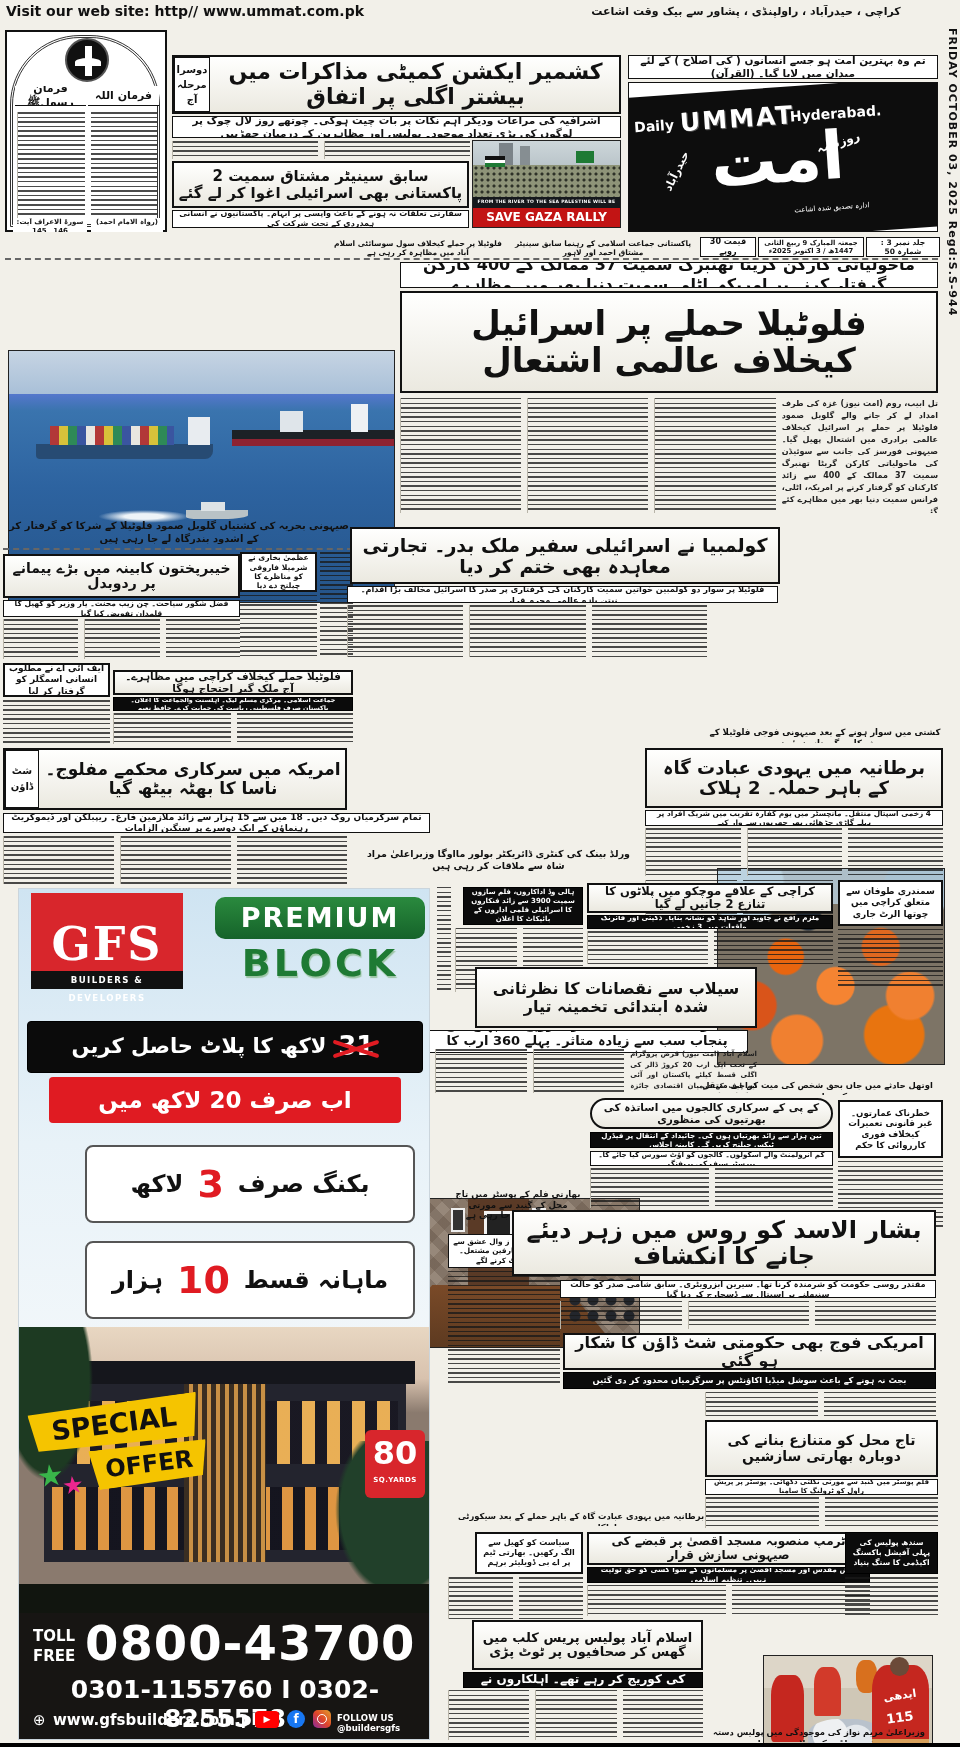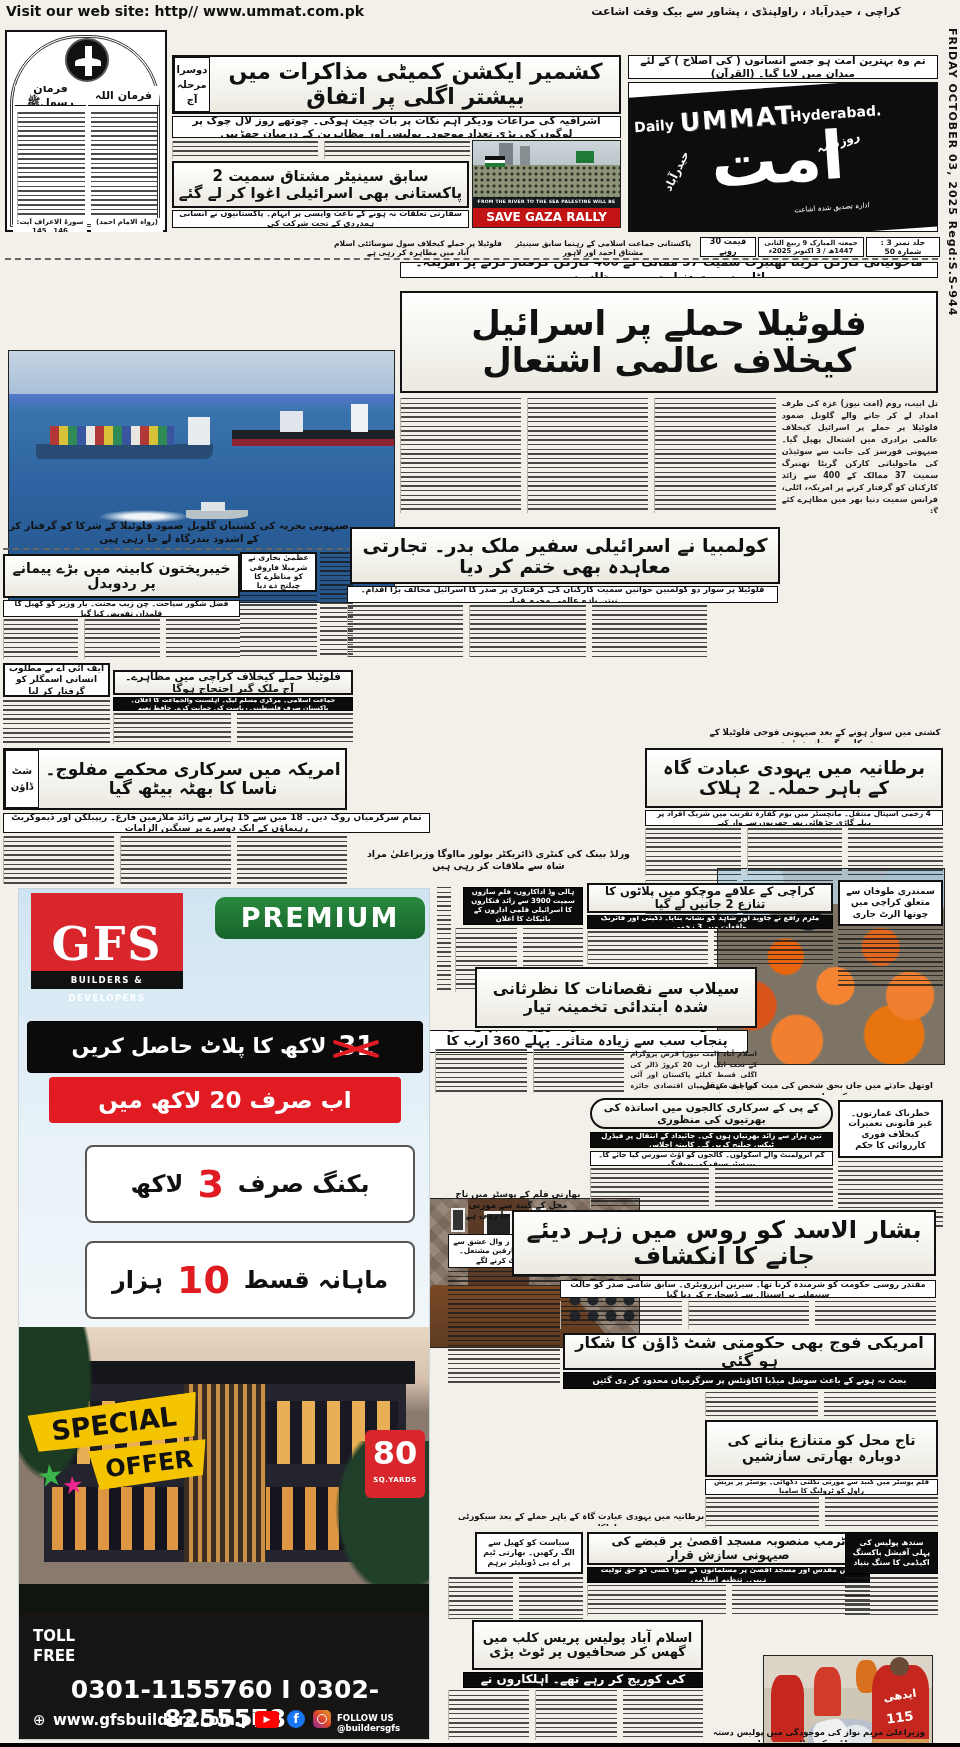--- a/index.html
+++ b/index.html
@@ -108,21 +108,21 @@
     <div class="a" style="left:70%;top:-22%;width:10%;height:80%;background:#eef1f4"></div>
   </div>
   <div class="a" style="left:42%;top:60%;width:20%;height:7%">
     <div class="a" style="left:20%;bottom:0;width:80%;height:55%;background:#b9c2c6;border-radius:0 0 40% 20%"></div>
     <div class="a" style="left:40%;top:0;width:30%;height:55%;background:#dde3e6"></div>
     <div class="a" style="left:-95%;bottom:-20%;width:120%;height:70%;background:radial-gradient(ellipse,#eef4f8 30%,rgba(238,244,248,0) 70%)"></div>
   </div>
 </div>
 <div class="a cap" style="left:5px;top:520px;width:348px;height:24px;font-size:10px">صیہونی بحریہ کی کشتیاں گلوبل صمود فلوٹیلا کے شرکا کو گرفتار کر کے اشدود بندرگاہ لے جا رہی ہیں</div>
 
-<div class="bx a" style="left:400px;top:262px;width:538px;height:16px;font-size:12px">ماحولیاتی کارکن گریٹا تھنبرگ سمیت 37 ممالک کے 400 کارکن گرفتار کرنے پر امریکہ۔اٹلی سمیت دنیا بھر میں مظاہرے</div>
+<div class="bx a" style="left:400px;top:262px;width:538px;height:26px;font-size:16px">ماحولیاتی کارکن گریٹا تھنبرگ سمیت 37 ممالک کے 400 کارکن گرفتار کرنے پر امریکہ۔اٹلی سمیت دنیا بھر میں مظاہرے</div>
 <div class="hl a" style="left:400px;top:291px;width:538px;height:102px;font-size:34px;border-width:2.5px">فلوٹیلا حملے پر اسرائیل کیخلاف عالمی اشتعال</div>
 <div class="a cols" style="left:400px;top:398px;width:538px;height:115px">
   <div class="lead" style="flex:1.3">تل ابیب، روم (امت نیوز) غزہ کی طرف امداد لے کر جانے والے گلوبل صمود فلوٹیلا پر حملے پر اسرائیل کیخلاف عالمی برادری میں اشتعال پھیل گیا۔ صیہونی فورسز کی جانب سے سوئیڈن کی ماحولیاتی کارکن گریٹا تھنبرگ سمیت 37 ممالک کے 400 سے زائد کارکنان کو گرفتار کرنے پر امریکہ، اٹلی، فرانس سمیت دنیا بھر میں مظاہرے کئے گئے۔</div>
   <div class="c c2"></div>
   <div class="c c2"></div>
   <div class="c c2"></div>
 </div>
 <div class="a dash" style="left:3px;top:548px;width:350px"></div>
 
 <div class="hl a" style="left:3px;top:554px;width:237px;height:44px;font-size:14px">خیبرپختون کابینہ میں بڑے پیمانے پر ردوبدل</div>
@@ -325,20 +325,21 @@
 
 <div class="a cap" style="left:700px;top:1727px;width:238px;height:15px;font-size:8.4px">وزیراعلیٰ مریم نواز کی موجودگی میں پولیس دستہ پوزیشن ہولڈرز کو سلامی دے رہا ہے</div>
 
 <div class="a" style="left:18px;top:888px;width:412px;height:852px;background:linear-gradient(180deg,#cfe4f2 0%,#e8f2f8 30%,#f2f7fa 55%,#dceaf2 70%);border:1px solid #cbd5dc;overflow:hidden">
 
   <div class="a" style="left:12px;top:4px;width:152px;height:78px;background:#d8262c;display:flex;align-items:flex-end;justify-content:center">
     <span style="color:#fff;font-size:46px;font-weight:bold;font-family:'DejaVu Serif',serif;letter-spacing:2px">GFS</span>
   </div>
   <div class="a" style="left:12px;top:82px;width:152px;height:18px;background:#111;color:#fff;font-size:8.6px;font-weight:bold;text-align:center;line-height:18px;letter-spacing:1.4px">BUILDERS &amp; DEVELOPERS</div>
   <div class="a" style="left:196px;top:8px;width:210px;height:42px;background:linear-gradient(180deg,#2a8a3e,#15632a);border-radius:10px;color:#fff;font-size:27px;font-weight:bold;text-align:center;line-height:42px;letter-spacing:2px">PREMIUM</div>
+  <div class="a" style="left:196px;top:52px;width:210px;height:46px;color:#1e7a34;font-size:38px;font-weight:bold;text-align:center;letter-spacing:3px;text-shadow:1px 2px 1px #9cc5a5">BLOCK</div>
 
   <div class="a kb rtl" style="left:8px;top:132px;width:396px;height:52px;font-size:21px;border-radius:4px">
     <span class="strike31" style="font-size:26px">31</span>
     <span style="margin-right:8px">لاکھ کا پلاٹ حاصل کریں</span>
   </div>
   <div class="a rtl" style="left:30px;top:188px;width:352px;height:46px;background:#e01b22;border-radius:4px;color:#fff;font-size:23px;font-weight:bold;text-align:center;line-height:46px">اب صرف 20 لاکھ میں</div>
 
   <div class="a rtl" style="left:66px;top:256px;width:330px;height:78px;background:#fff;border:2px solid #555;border-radius:8px;display:flex;align-items:center;justify-content:center;gap:14px;font-weight:bold">
     <span style="font-size:24px">بکنگ صرف</span>
     <span class="rednum" style="font-size:38px">3</span>
@@ -371,20 +372,21 @@
       <div style="color:#fff;font-size:32px;font-weight:bold;line-height:46px">80</div>
       <div style="color:#fff;font-size:7px;font-weight:bold;letter-spacing:.5px">SQ.YARDS</div>
     </div>
   </div>
 
   <div class="a" style="left:0;top:724px;width:412px;height:128px;background:#171513">
     <div class="a" style="left:14px;top:14px;width:52px;height:44px;color:#fff;font-size:15px;font-weight:bold;line-height:1.3">
       <div>TOLL</div>
       <div>FREE</div>
     </div>
+    <div class="a" style="left:66px;top:2px;width:344px;height:56px;color:#fff;font-size:48px;font-weight:bold;letter-spacing:1px">0800-43700</div>
     <div class="a" style="left:0;top:62px;width:412px;height:30px;color:#fff;font-size:25px;font-weight:bold;text-align:center">0301-1155760 I 0302-8255578</div>
     <span class="a" style="left:14px;top:98px;color:#fff;font-size:15px">⊕</span>
     <div class="a" style="left:34px;top:98px;width:190px;height:20px;color:#fff;font-size:15px;font-weight:bold">www.gfsbuilders.com.pk</div>
     <div class="a" style="left:236px;top:98px;width:24px;height:17px;background:#f00;border-radius:4px;color:#fff;font-size:9px;text-align:center;line-height:17px">▶</div>
     <div class="a" style="left:268px;top:97px;width:18px;height:18px;background:#1877f2;border-radius:50%;color:#fff;font-size:12px;font-weight:bold;text-align:center;line-height:18px">f</div>
     <div class="a" style="left:294px;top:97px;width:18px;height:18px;background:linear-gradient(45deg,#8a2aa0,#e0452a,#e0a02a);border-radius:5px">
       <div style="position:absolute;left:4px;top:4px;width:8px;height:8px;border:1.6px solid #fff;border-radius:50%"></div>
     </div>
     <div class="a" style="left:318px;top:100px;width:92px;height:16px;color:#fff;font-size:8.6px;font-weight:bold">FOLLOW US @buildersgfs</div>
   </div>

